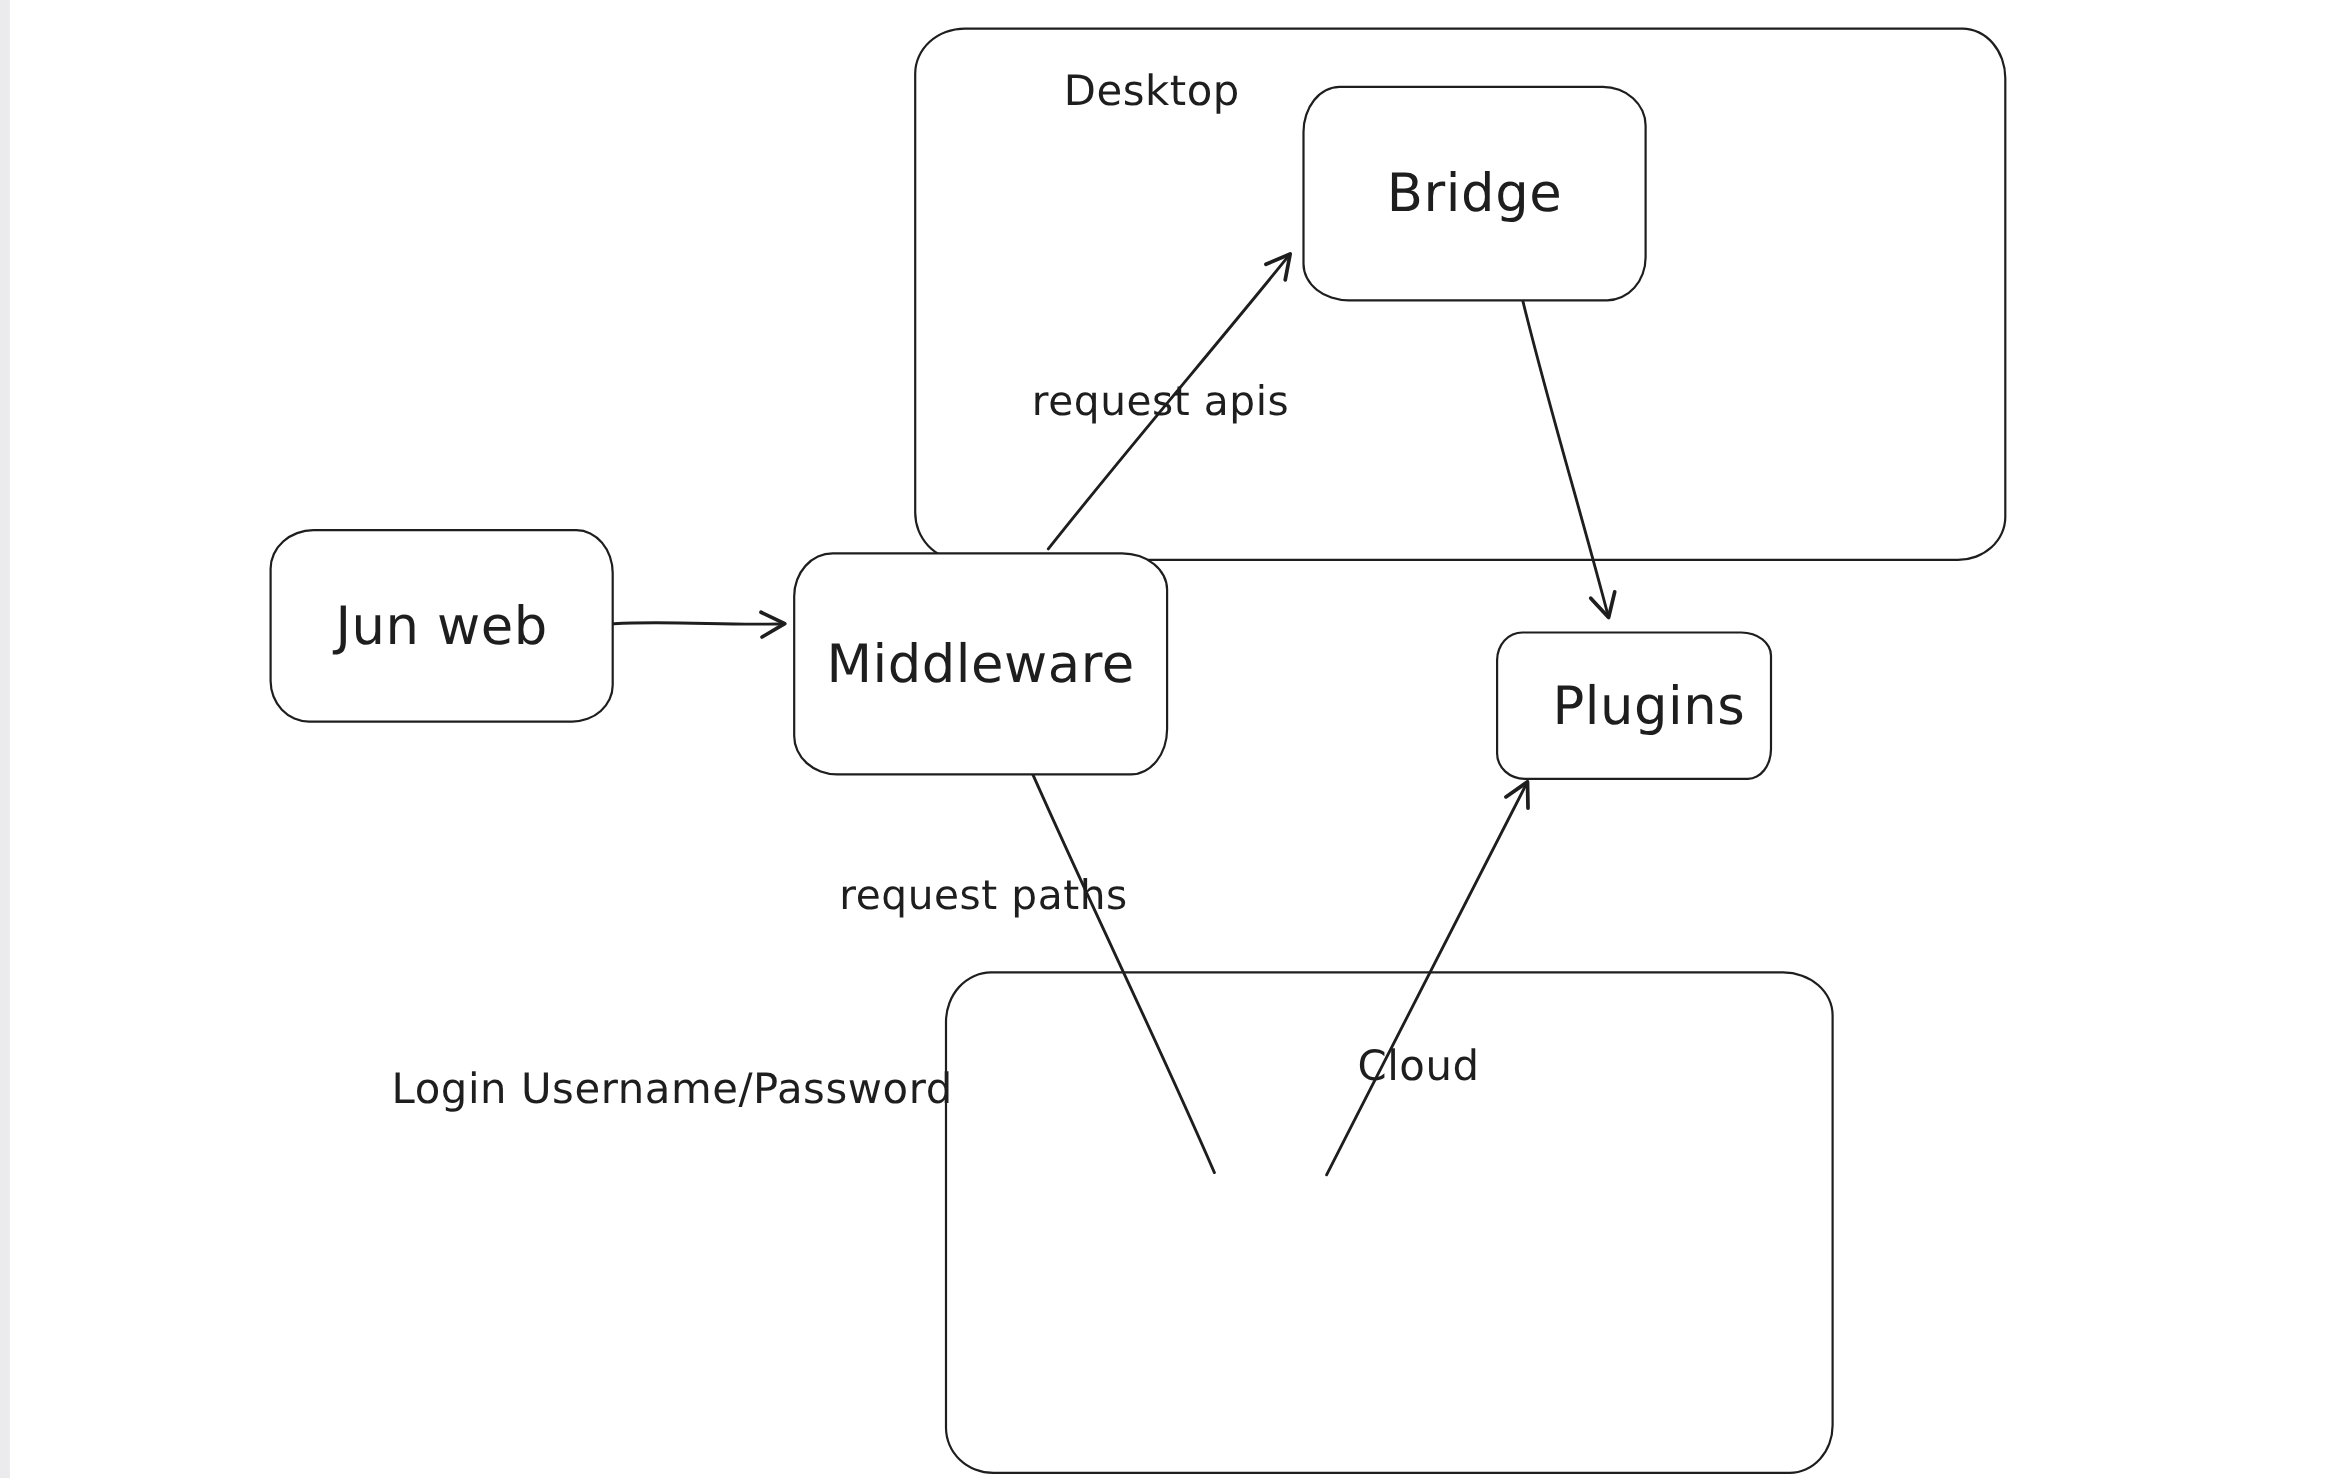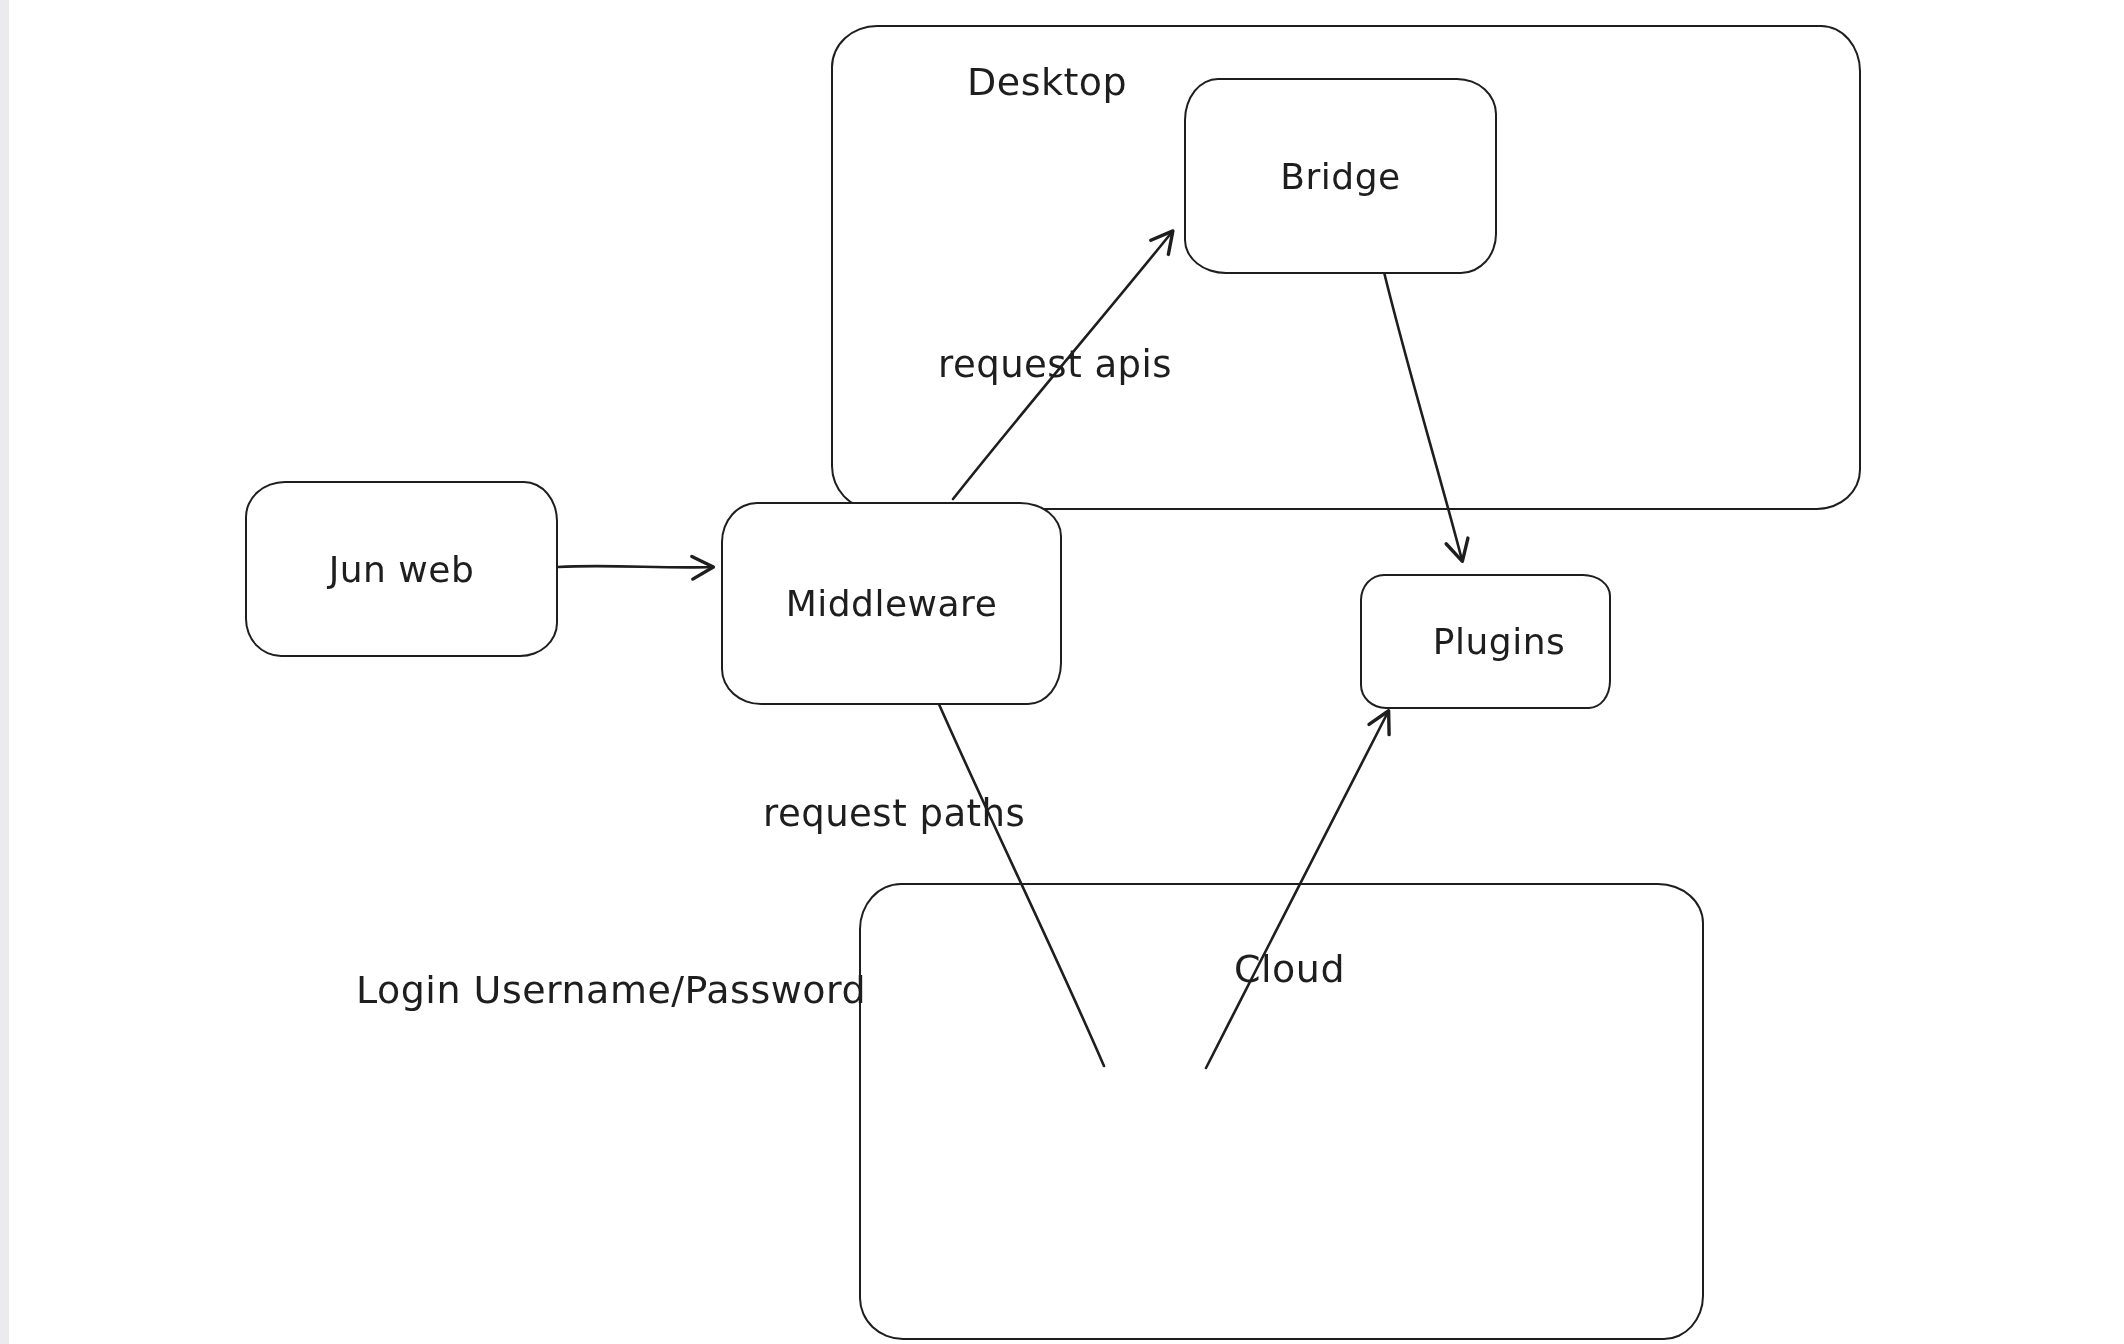--- a/index.html
+++ b/index.html
@@ -28,21 +28,20 @@
     left: 0; top: 0;
     width: 2124px; height: 1344px;
     z-index: 2;
     pointer-events: none;
   }
   .container-box {
     position: absolute;
     border: 2.5px solid #1e1e1e;
     background: transparent;
     z-index: 1;
-    padding-left: 37px;
   }
   .container-box.desktop {
     left: 831px; top: 25px;
     width: 989px; height: 481px;
     border-radius: 46px 40px 44px 42px / 42px 46px 40px 44px;
   }
   .container-box.cloud {
     left: 859px; top: 883px;
     width: 804px; height: 453px;
     border-radius: 42px 46px 40px 44px / 46px 40px 44px 42px;
@@ -57,21 +56,21 @@
   .container-label.desktop-label { left: 134px; top: 33px; }
   .container-label.cloud-label { left: 373px; top: 62px; }
   .node {
     position: absolute;
     border: 2.5px solid #1e1e1e;
     background: #ffffff;
     z-index: 3;
     display: flex;
     align-items: center;
     justify-content: center;
-    font-size: 36px;
+    font-size: 48px;
     letter-spacing: 0.5px;
     white-space: nowrap;
   }
   .node.jan-web {
     left: 245px; top: 481px;
     width: 309px; height: 172px;
     border-radius: 40px 34px 38px 36px / 36px 40px 34px 38px;
   }
   .node.middleware {
     left: 721px; top: 502px;

